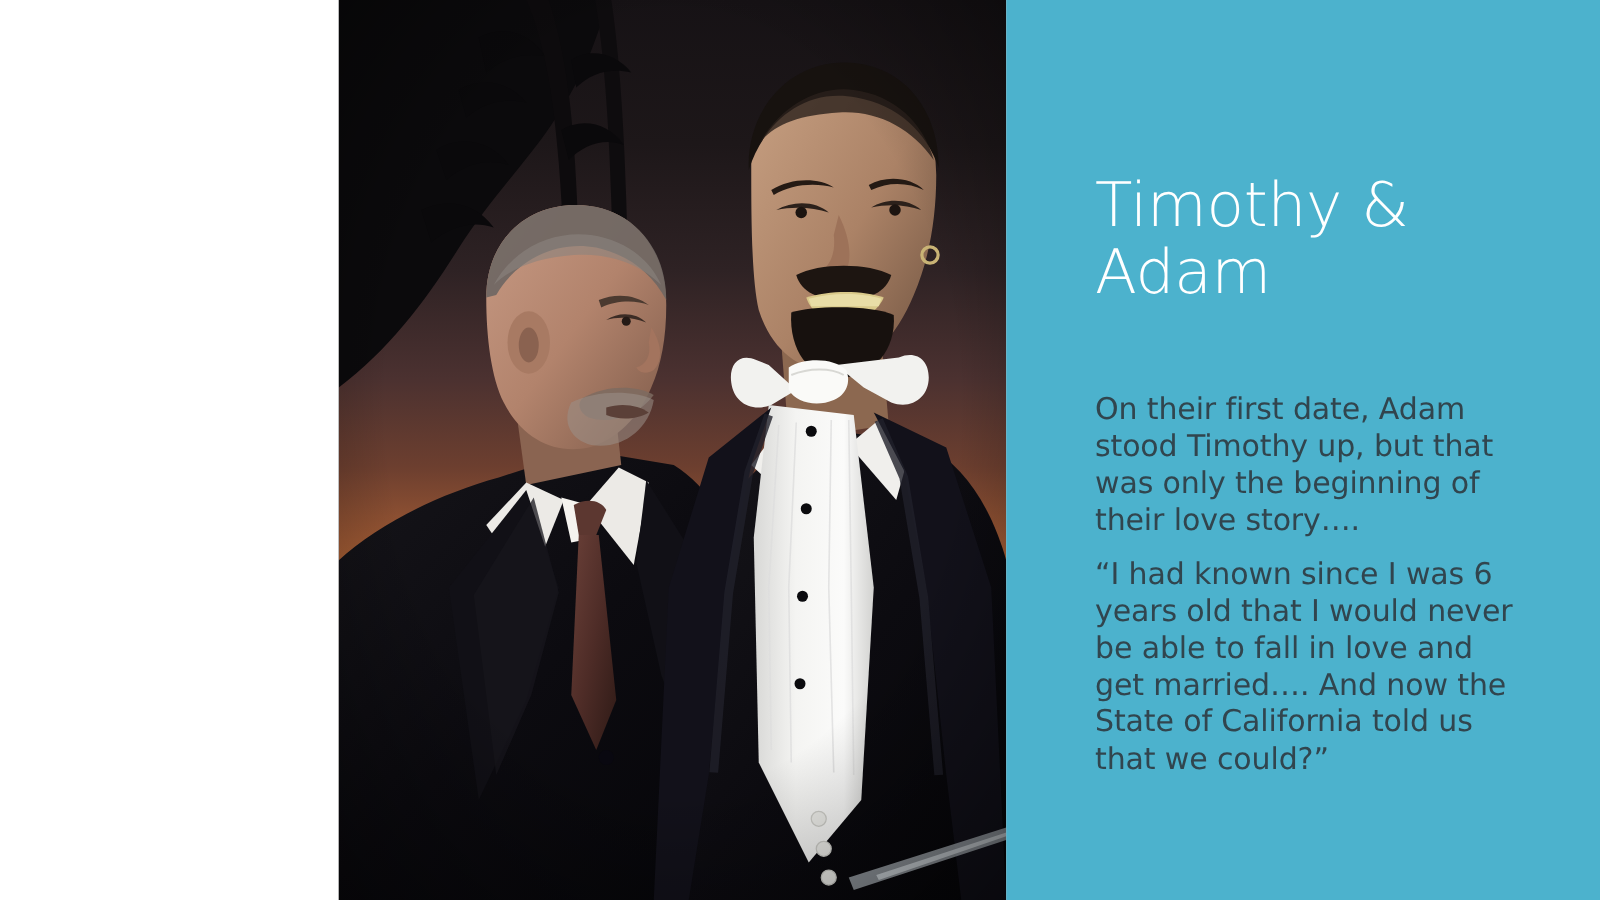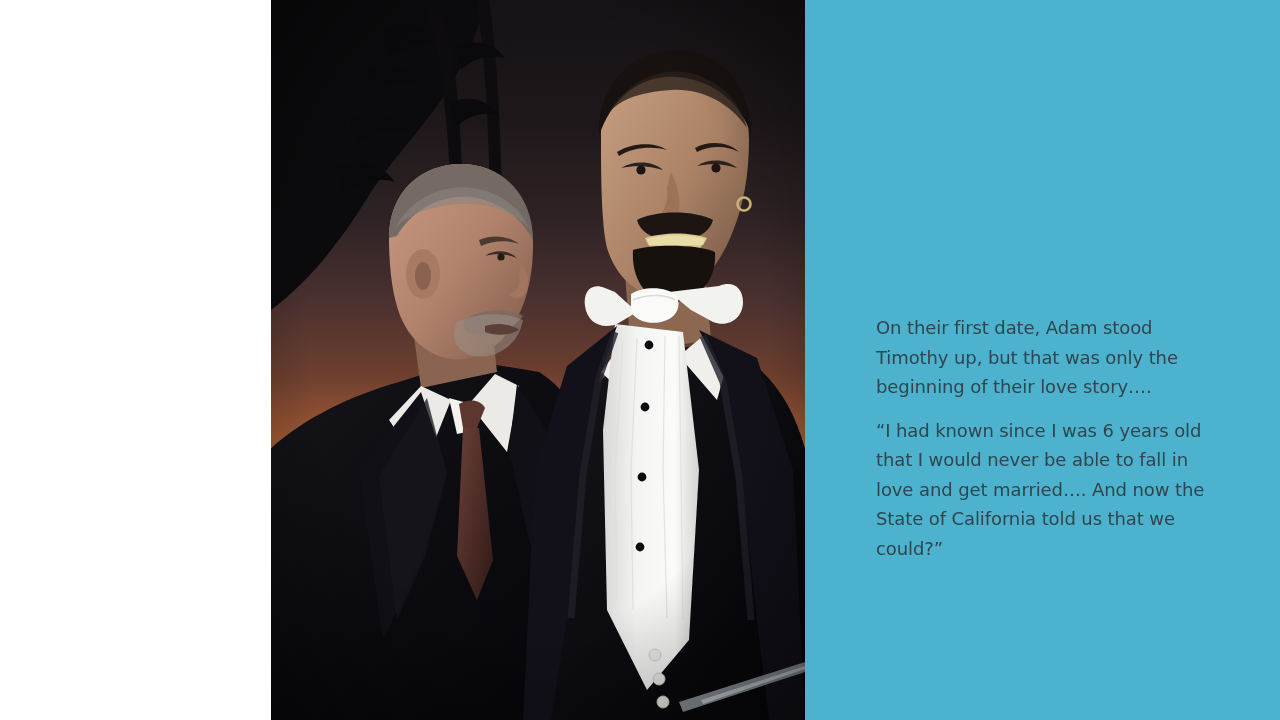--- a/index.html
+++ b/index.html
@@ -66,21 +66,21 @@
   .body-block {
     position: absolute;
     left: 71px;
     top: 313px;
     width: 348px;
   }
   .body-para {
     color: #31454e;
     font-family: "DejaVu Sans", sans-serif;
     font-weight: 400;
-    font-size: 18px;
+    font-size: 24px;
     line-height: 29.5px;
     margin: 0 0 14px 0;
     letter-spacing: -0.1px;
   }
   .body-para:last-child { margin-bottom: 0; }
 </style>
 </head>
 <body>
 
 <div id="slide">
@@ -281,20 +281,24 @@
 
       <path d="M408,702 L534,662 L534,672 L412,712 Z" fill="#b9c2c8" opacity="0.75"></path>
       <path d="M430,700 L534,666 L534,669 L432,704 Z" fill="#e4ebef" opacity="0.7"></path>
 
       <rect x="0" y="0" width="534" height="720" fill="url(#vign)"></rect>
     </svg>
   </div>
 
   <div class="teal-panel">
 
+    <div class="title-block">
+      <div class="title-line">Timothy &amp;</div>
+      <div class="title-line">Adam</div>
+    </div>
 
     <div class="body-block">
       <p class="body-para">On their first date,  Adam stood Timothy up, but that was only the beginning of their love story….</p>
       <p class="body-para">“I had known since I was 6 years old that I would never be able to fall in love and get married…. And now the State of California told us that we could?”</p>
     </div>
 
   </div>
 </div>
 
 </body></html>

